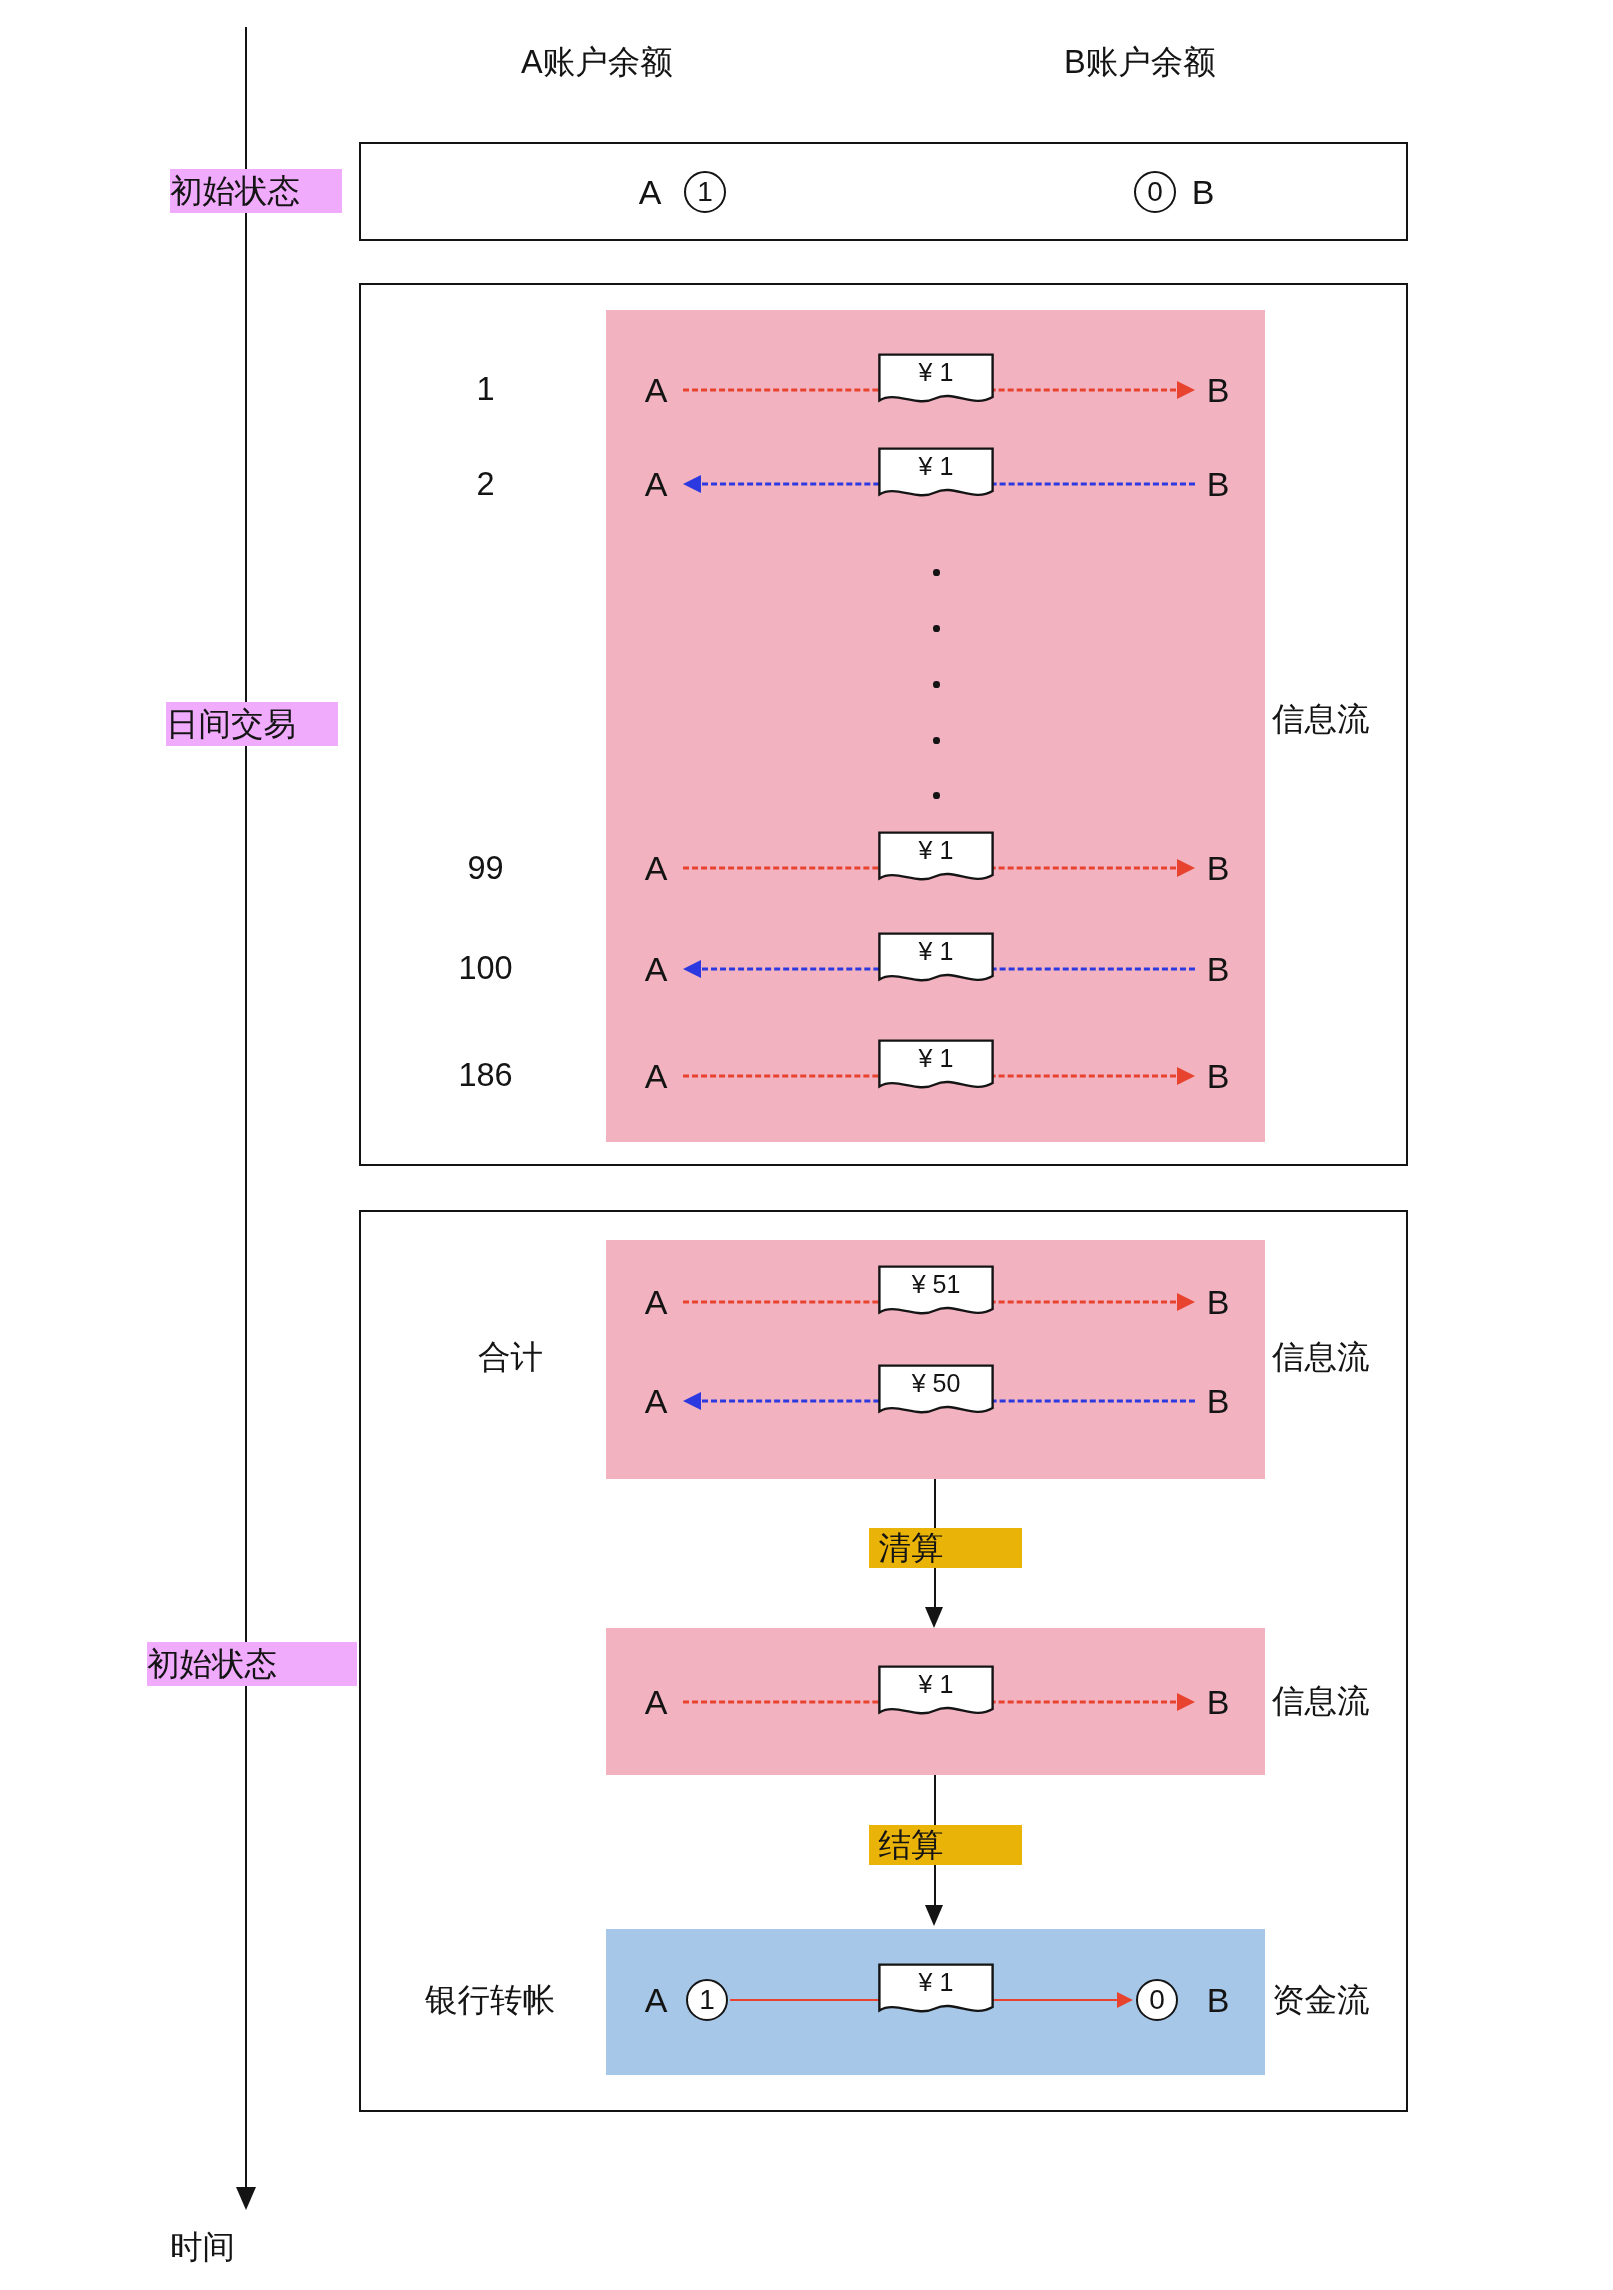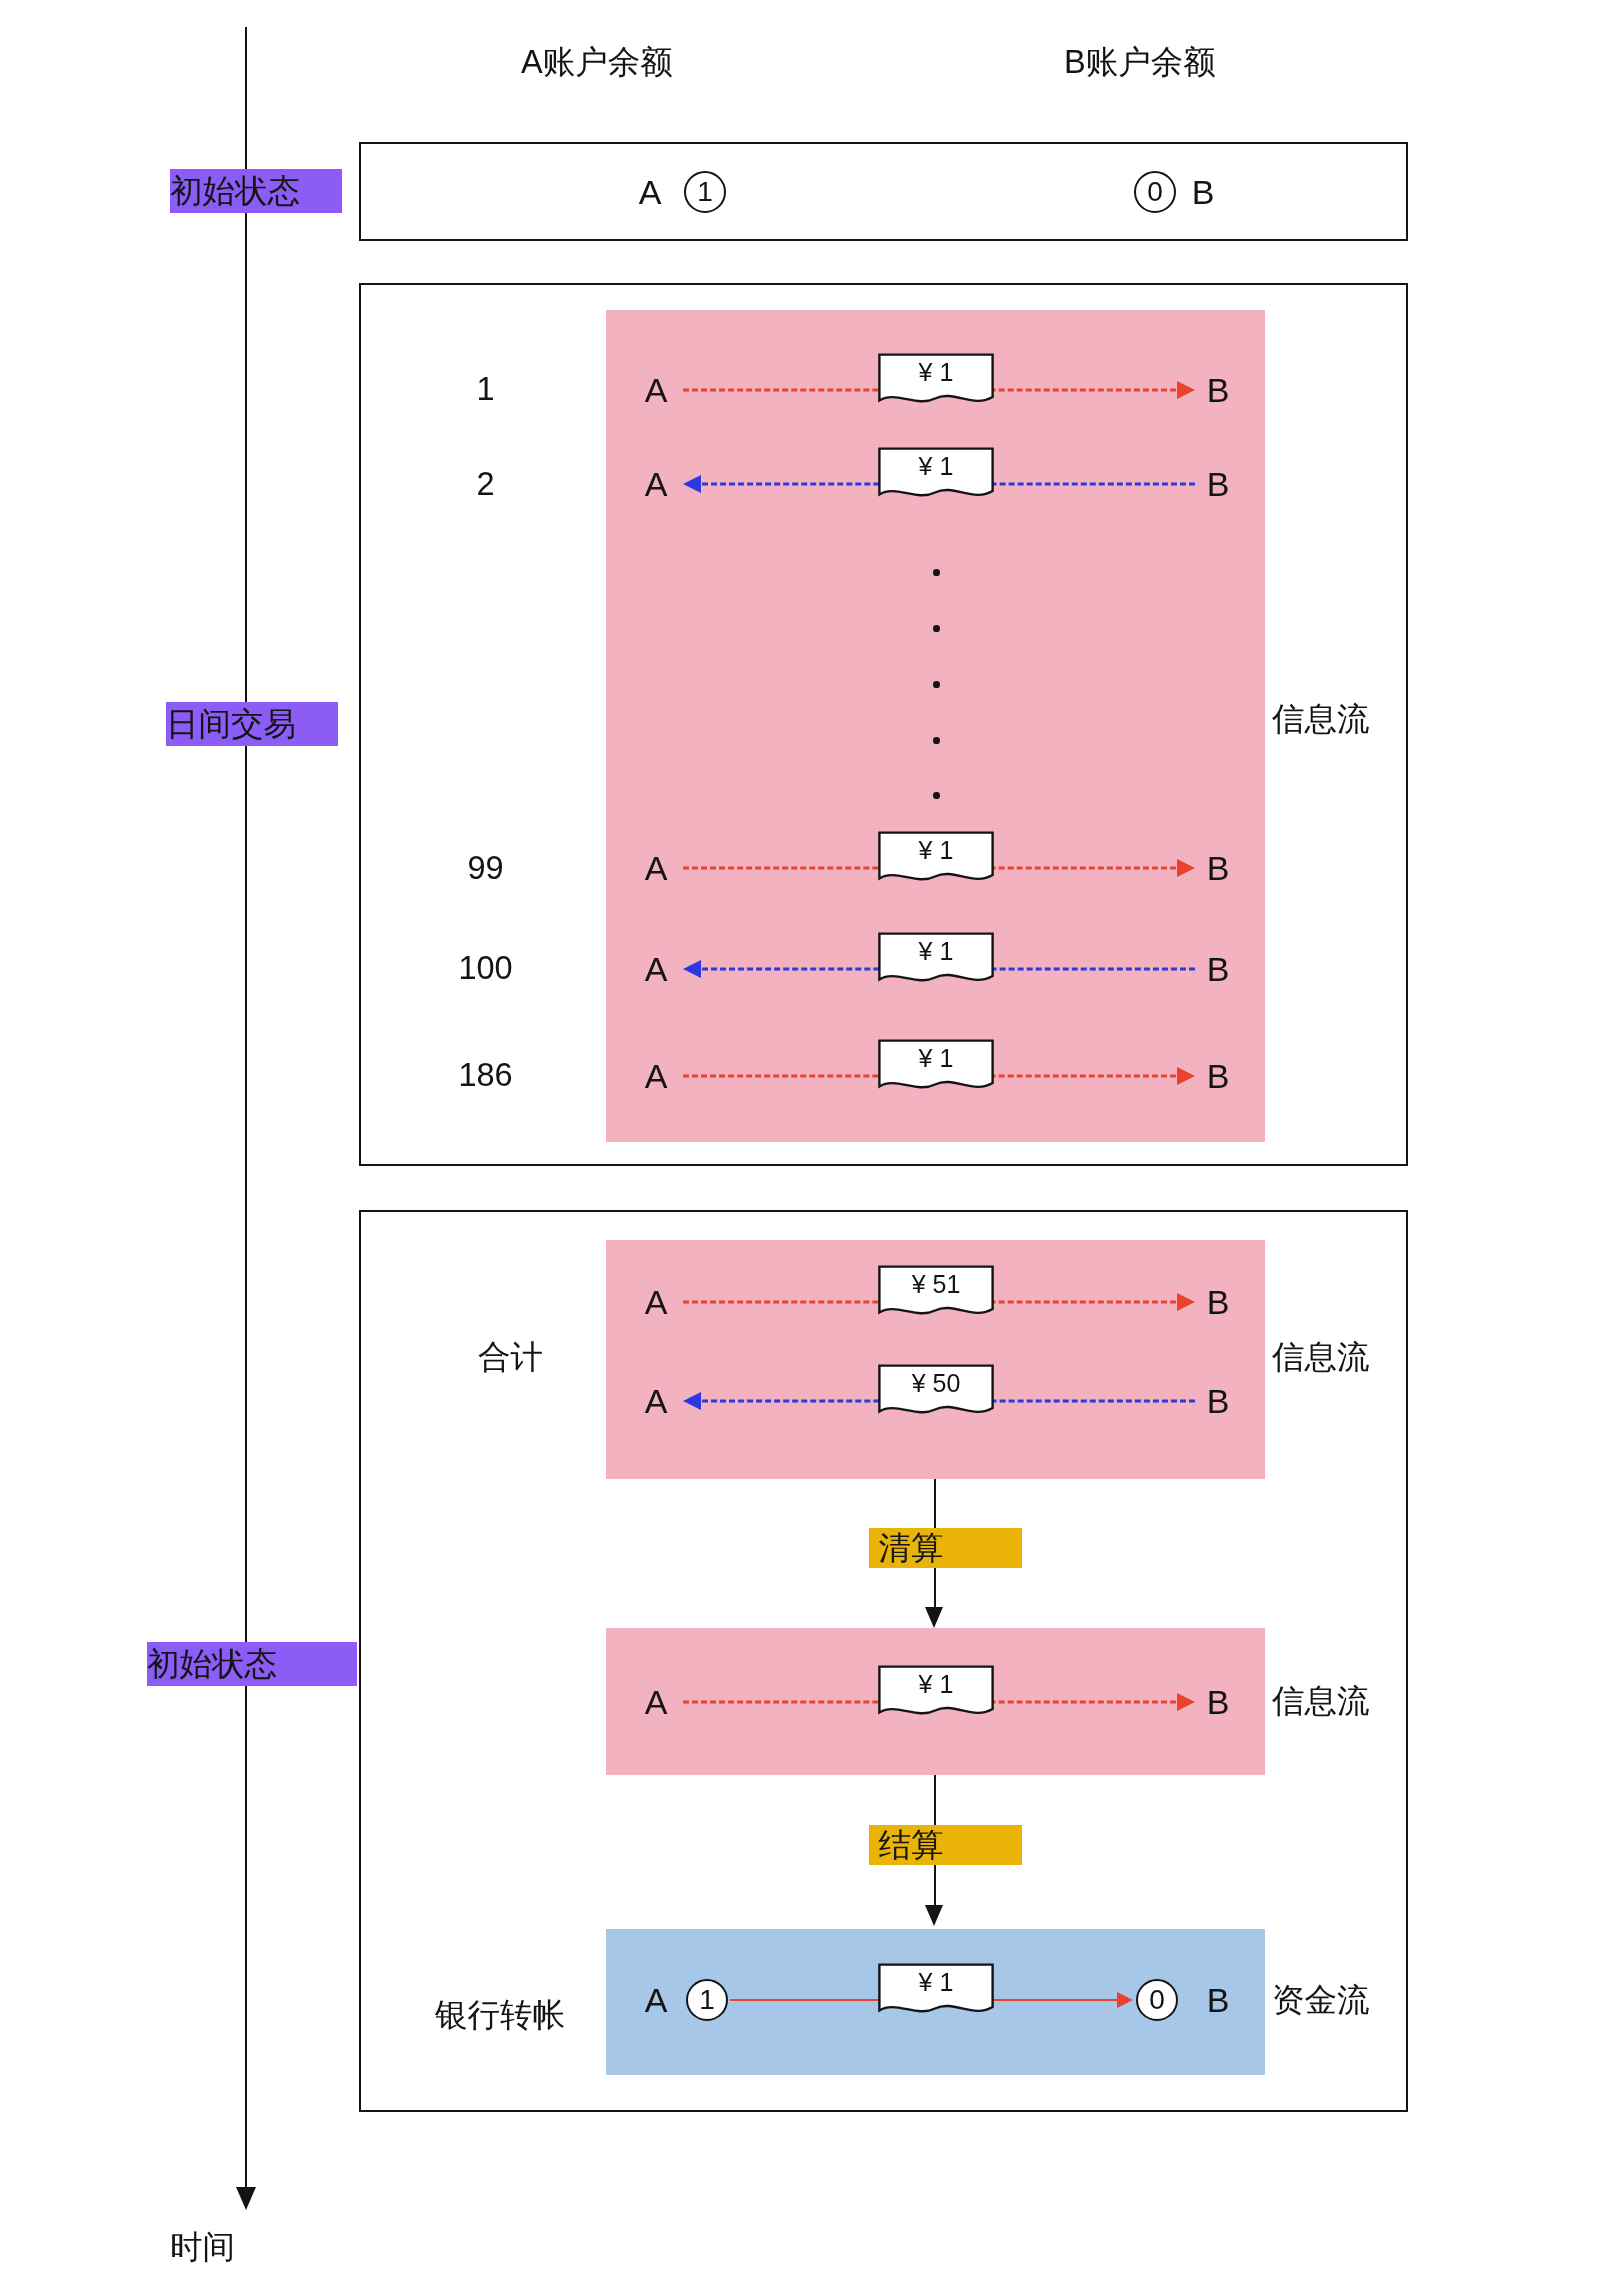--- a/index.html
+++ b/index.html
@@ -9,21 +9,21 @@
     --blue:#2c39e0;
     --ink:#141414;
   }
   html,body{margin:0;padding:0;background:#fff;}
   .canvas{
     position:relative;width:1614px;height:2290px;background:#fff;overflow:hidden;
     font-family:"Liberation Sans", sans-serif;color:var(--ink);
   }
   .abs{position:absolute;}
   .clabel{font-size:32.5px;line-height:40px;white-space:nowrap;}
-  .stage{background:#8b5cf6;z-index:6;padding:1.9px 0;}
+  .stage{background:#f0abfc;z-index:6;padding:1.9px 0;}
   .letter{font-size:34px;line-height:40px;text-align:center;}
   .num{font-size:32.5px;line-height:40px;text-align:center;width:115px;}
   .frame{border:2.9px solid var(--ink);box-sizing:border-box;background:transparent;z-index:2;}
   .panel{z-index:1;}
   .pinkpanel{background:var(--pink);}
   .bluepanel{background:var(--bluebg);}
   .timeline{border-left:2.9px solid var(--ink);width:0;z-index:1;}
   .tri-down{width:0;height:0;border-style:solid;border-width:23px 10.5px 0 10.5px;border-color:var(--ink) transparent transparent transparent;}
   .vline{border-left:2.9px solid var(--ink);width:0;z-index:3;}
   .conn-label{background:#eab308;z-index:5;padding:0 9.6px;}
@@ -206,21 +206,21 @@
       <span class="receipt-label">¥ 1</span>
     </div>
     <span class="letter fr-b">B</span>
   </div>
 
   <div class="vline abs" style="left:934px;top:1775px;height:132px;"></div>
   <div class="tri-down abs" style="left:925px;top:1905px;border-width:21px 9.6px 0 9.6px;"></div>
   <span class="clabel conn-label abs" style="left:869px;top:1825px;width:134px;">结算</span>
 
   <div class="panel bluepanel abs" style="left:606px;top:1929px;width:659px;height:146px;"></div>
-  <span class="clabel abs" style="left:435px;top:1980px;width:191px;margin-top:15px;">银行转帐</span>
+  <span class="clabel abs" style="left:425px;top:1980px;width:191px;">银行转帐</span>
   <span class="clabel abs" style="left:1272px;top:1980px;width:134px;">资金流</span>
 
   <div class="flow-row abs" style="top:1966px;">
     <span class="letter fr-a">A</span>
     <div class="circ fr-circ" style="left:80px;">
       <span>1</span>
     </div>
     <div class="bank-line"></div>
     <div class="bank-arr"></div>
     <div class="receipt">

